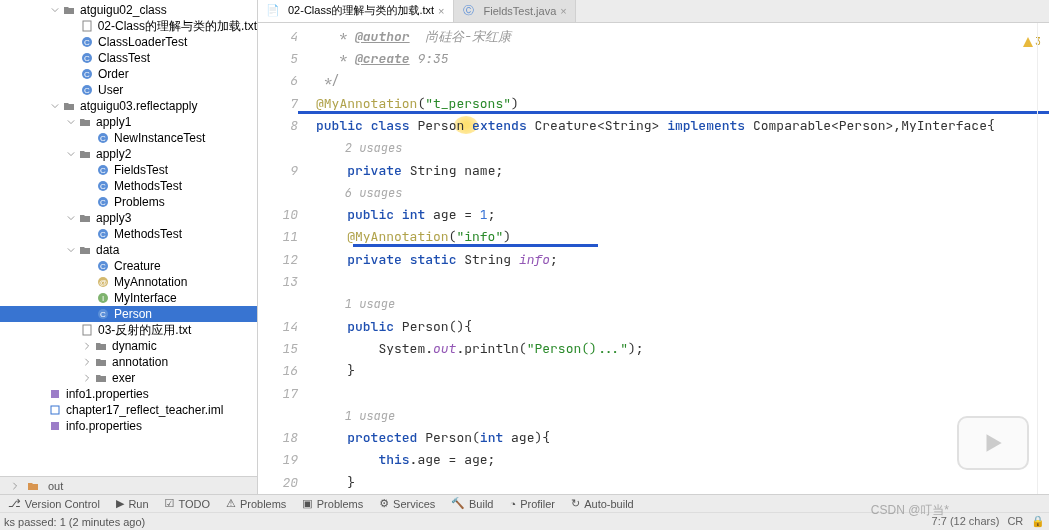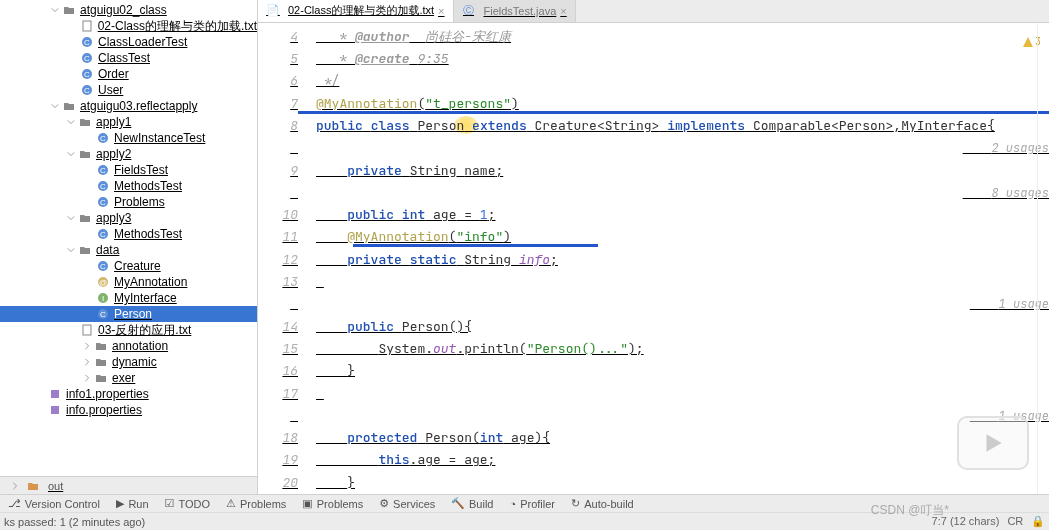--- a/index.html
+++ b/index.html
@@ -1,17 +1,17 @@
 <!DOCTYPE html>
 <html><head>
   <meta charset="utf-8">
   <style>
     * { margin: 0; padding: 0; box-sizing: border-box; }
     body { font-family: "Segoe UI", Arial, sans-serif; font-size: 12px; background: #f5f5f5; width: 1049px; height: 530px; overflow: hidden; position: relative; }
-    .main-layout { display: flex; height: 494px; text-decoration: underline; }
+    .main-layout { display: flex; height: 494px; }
     .left-panel { width: 258px; background: #fff; border-right: 1px solid #d0d0d0; overflow: hidden; display: flex; flex-direction: column; }
     .tree-area { flex: 1; overflow: auto; padding-top: 2px; }
     .tree-node { display: flex; align-items: center; height: 16px; padding-left: 4px; cursor: pointer; white-space: nowrap; }
     .tree-node.selected { background: #3874d1; color: #fff; }
     .chevron { width: 14px; height: 14px; display: inline-flex; align-items: center; justify-content: center; }
     .chevron svg { width: 8px; height: 8px; }
     .icon { width: 14px; height: 14px; margin-right: 4px; display: inline-flex; align-items: center; justify-content: center; }
     .icon svg { width: 12px; height: 12px; }
     .folder-icon { color: #8a8a8a; }
     .class-icon { color: #5b8fd8; }
@@ -31,21 +31,21 @@
     .code-line { white-space: pre; position: relative; }
     .kw { color: #1d4eb0; font-weight: 500; }
     .anno { color: #b0a24a; }
     .str { color: #2a8a2a; }
     .com, .com .kw, .com span { color: #999; }
     .tag { color: #999; font-weight: bold; text-decoration: underline; font-style: italic; }
     .tagval { color: #999; font-style: italic; }
     .num { color: #3a74d6; }
     .fld { color: #9357b5; font-style: italic; }
     .cls { color: #333; }
-    .usage { color: #aaa; font-style: italic; font-size: 12px; text-align: right; }
+    .usage { color: #aaa; font-style: italic; font-size: 12px; }
     .cursor-mark { position: absolute; width: 24px; height: 18px; border-radius: 50%; background: radial-gradient(circle, rgba(255,217,80,0.8) 20%, rgba(255,196,0,0.35) 70%, transparent 100%); pointer-events: none; }
     .blue-underline1 { position: absolute; border-bottom: 3px solid #2356cc; }
     .bottom-bar { height: 18px; background: #ececec; border-top: 1px solid #d0d0d0; display: flex; align-items: center; font-size: 11px; }
     .bottom-tab { padding: 0 8px; display: flex; align-items: center; gap: 4px; color: #555; }
     .status-bar { height: 18px; background: #ececec; border-top: 1px solid #ddd; display: flex; align-items: center; justify-content: space-between; font-size: 11px; padding: 0 4px; }
     .status-left { color: #555; }
     .status-right { display: flex; gap: 8px; color: #666; }
     .watermark { position: absolute; right: 100px; bottom: 11px; color: #aaa; font-size: 12px; font-family: Arial; z-index: 50; }
     .right-margin { position: absolute; right: 0; top: 0; bottom: 0; width: 12px; border-left: 1px solid #eee; }
     .warn-badge { position: absolute; right: 8px; top: 8px; font-size: 10px; color: #c9a22a; display:flex; gap:2px; align-items:center; }
@@ -298,35 +298,35 @@
           <span class="chevron">
             <svg viewBox="0 0 10 10">
               <path d="M3 1l4 4-4 4" fill="none" stroke="#888"></path>
             </svg>
           </span>
           <span class="icon folder-icon">
             <svg viewBox="0 0 12 12">
               <path d="M1 3h4l1 1h5v6H1z" fill="#8a8a8a"></path>
             </svg>
           </span>
+          <span>dynamic</span>
+        </div>
+      <div class="tree-node">
+          <span class="ind i5"></span>
+          <span class="chevron">
+            <svg viewBox="0 0 10 10">
+              <path d="M3 1l4 4-4 4" fill="none" stroke="#888"></path>
+            </svg>
+          </span>
+          <span class="icon folder-icon">
+            <svg viewBox="0 0 12 12">
+              <path d="M1 3h4l1 1h5v6H1z" fill="#8a8a8a"></path>
+            </svg>
+          </span>
           <span>annotation</span>
-        </div>
-      <div class="tree-node">
-          <span class="ind i5"></span>
-          <span class="chevron">
-            <svg viewBox="0 0 10 10">
-              <path d="M3 1l4 4-4 4" fill="none" stroke="#888"></path>
-            </svg>
-          </span>
-          <span class="icon folder-icon">
-            <svg viewBox="0 0 12 12">
-              <path d="M1 3h4l1 1h5v6H1z" fill="#8a8a8a"></path>
-            </svg>
-          </span>
-          <span>dynamic</span>
         </div>
       <div class="tree-node">
           <span class="ind i5"></span>
           <span class="chevron">
             <svg viewBox="0 0 10 10">
               <path d="M3 1l4 4-4 4" fill="none" stroke="#888"></path>
             </svg>
           </span>
           <span class="icon folder-icon">
             <svg viewBox="0 0 12 12">
@@ -336,20 +336,29 @@
           <span>exer</span>
         </div>
       <div class="tree-node">
           <span class="ind i3"></span>
           <span class="icon prop-icon">
             <svg viewBox="0 0 12 12">
               <rect x="2" y="2" width="8" height="8" fill="#9c7dc8"></rect>
             </svg>
           </span>
           <span>info1.properties</span>
+        </div>
+      <div class="tree-node">
+          <span class="ind i3"></span>
+          <span class="icon file-icon">
+            <svg viewBox="0 0 12 12">
+              <rect x="2" y="2" width="8" height="8" fill="none" stroke="#3874d1"></rect>
+            </svg>
+          </span>
+          <span>chapter17_reflect_teacher.iml</span>
         </div>
       <div class="tree-node">
           <span class="ind i3"></span>
           <span class="icon prop-icon">
             <svg viewBox="0 0 12 12">
               <rect x="2" y="2" width="8" height="8" fill="#9c7dc8"></rect>
             </svg>
           </span>
           <span>info.properties</span>
         </div>
@@ -415,21 +424,21 @@
             </svg>
             <span>3</span>
           </div>
         <div class="code-line com">   * <span class="tag">@author</span>  <span class="tagval">尚硅谷-宋红康</span></div>
         <div class="code-line com">   * <span class="tag">@create</span> <span class="tagval">9:35</span></div>
         <div class="code-line com"> */</div>
         <div class="code-line"><span class="anno">@MyAnnotation</span>(<span class="str">"t_persons"</span>)</div>
         <div class="code-line"><span class="kw">public</span> <span class="kw">class</span> <span class="cls">Person</span> <span class="kw">extends</span> <span class="cls">Creature&lt;String&gt;</span> <span class="kw">implements</span> <span class="cls">Comparable&lt;Person&gt;</span>,<span class="cls">MyInterface</span>{</div>
         <div class="code-line usage">    <span>2 usages</span></div>
         <div class="code-line">    <span class="kw">private</span> <span class="cls">String</span> <span>name</span>;</div>
-        <div class="code-line usage">    <span>8 usages</span></div>
+        <div class="code-line usage">    <span>6 usages</span></div>
         <div class="code-line">    <span class="kw">public</span> <span class="kw">int</span> <span>age</span><span> = </span><span class="num">1</span>;</div>
         <div class="code-line">    <span class="anno">@MyAnnotation</span>(<span class="str">"info"</span>)</div>
         <div class="code-line">    <span class="kw">private</span> <span class="kw">static</span> <span class="cls">String</span> <span class="fld">info</span>;</div>
         <div class="code-line"> </div>
         <div class="code-line usage">    <span>1 usage</span></div>
         <div class="code-line">    <span class="kw">public</span> <span>Person(){</span></div>
         <div class="code-line">        <span>System.</span><span class="fld">out</span><span>.println(</span><span class="str">"Person()..."</span><span>);</span></div>
         <div class="code-line">    <span>}</span></div>
         <div class="code-line"> </div>
         <div class="code-line usage">    <span>1 usage</span></div>

